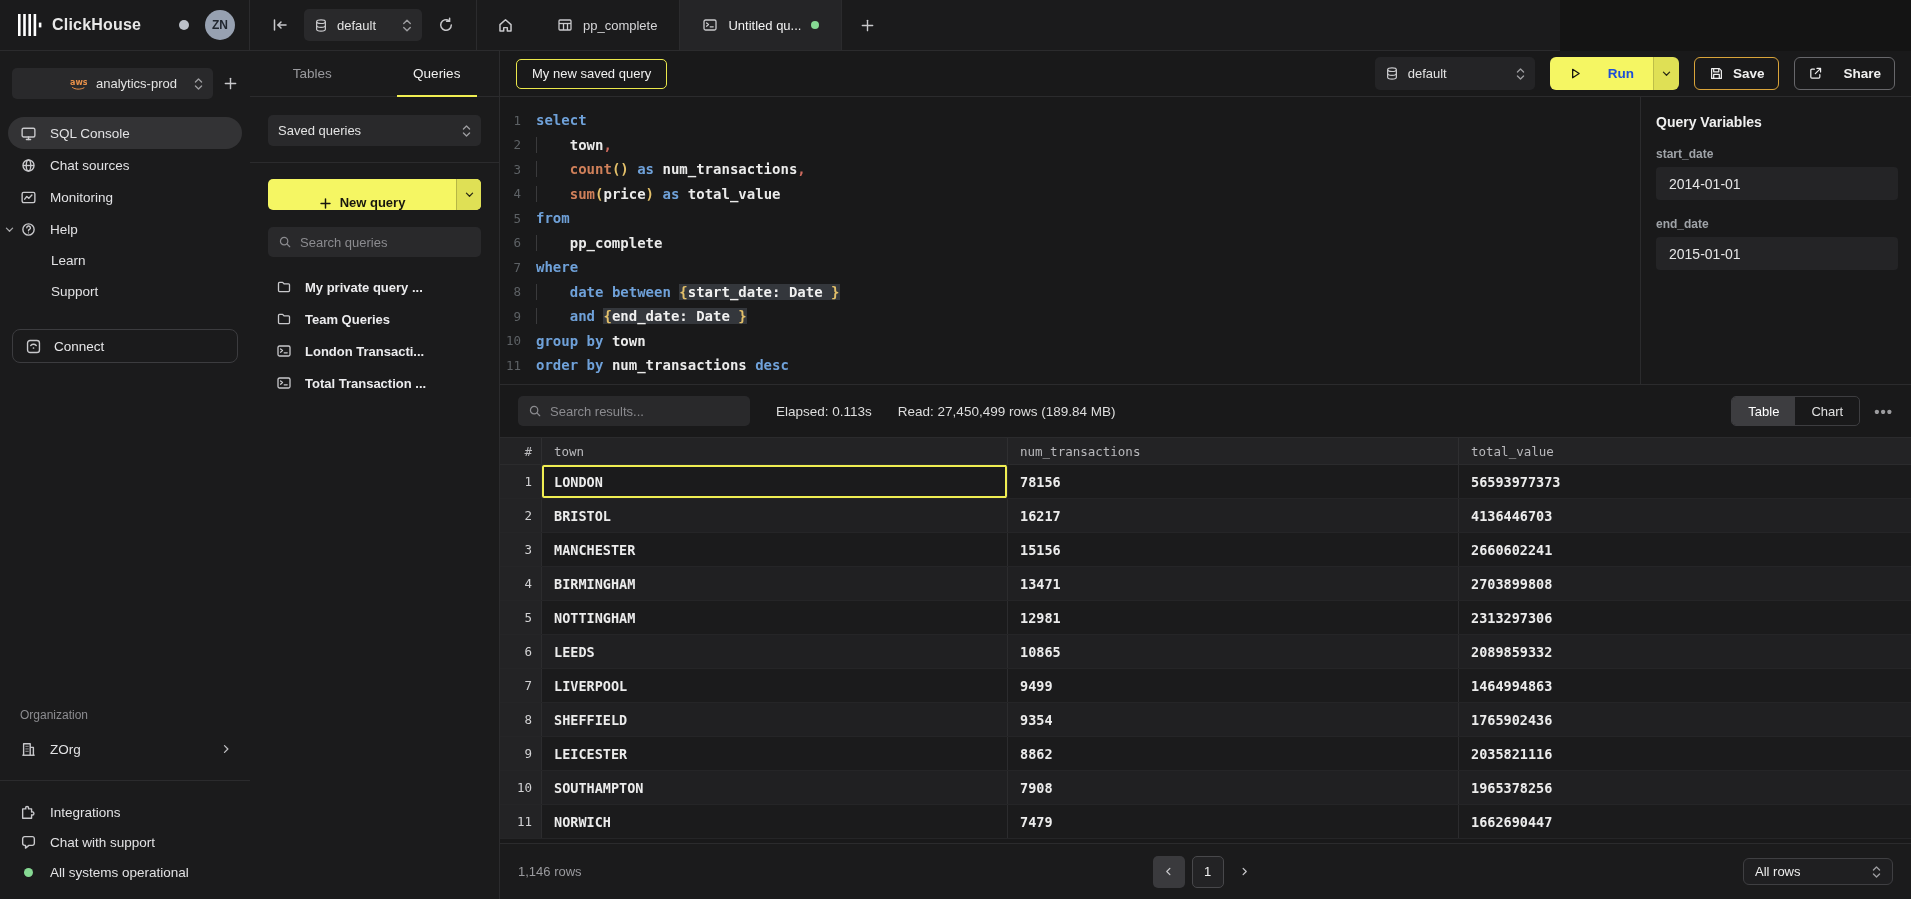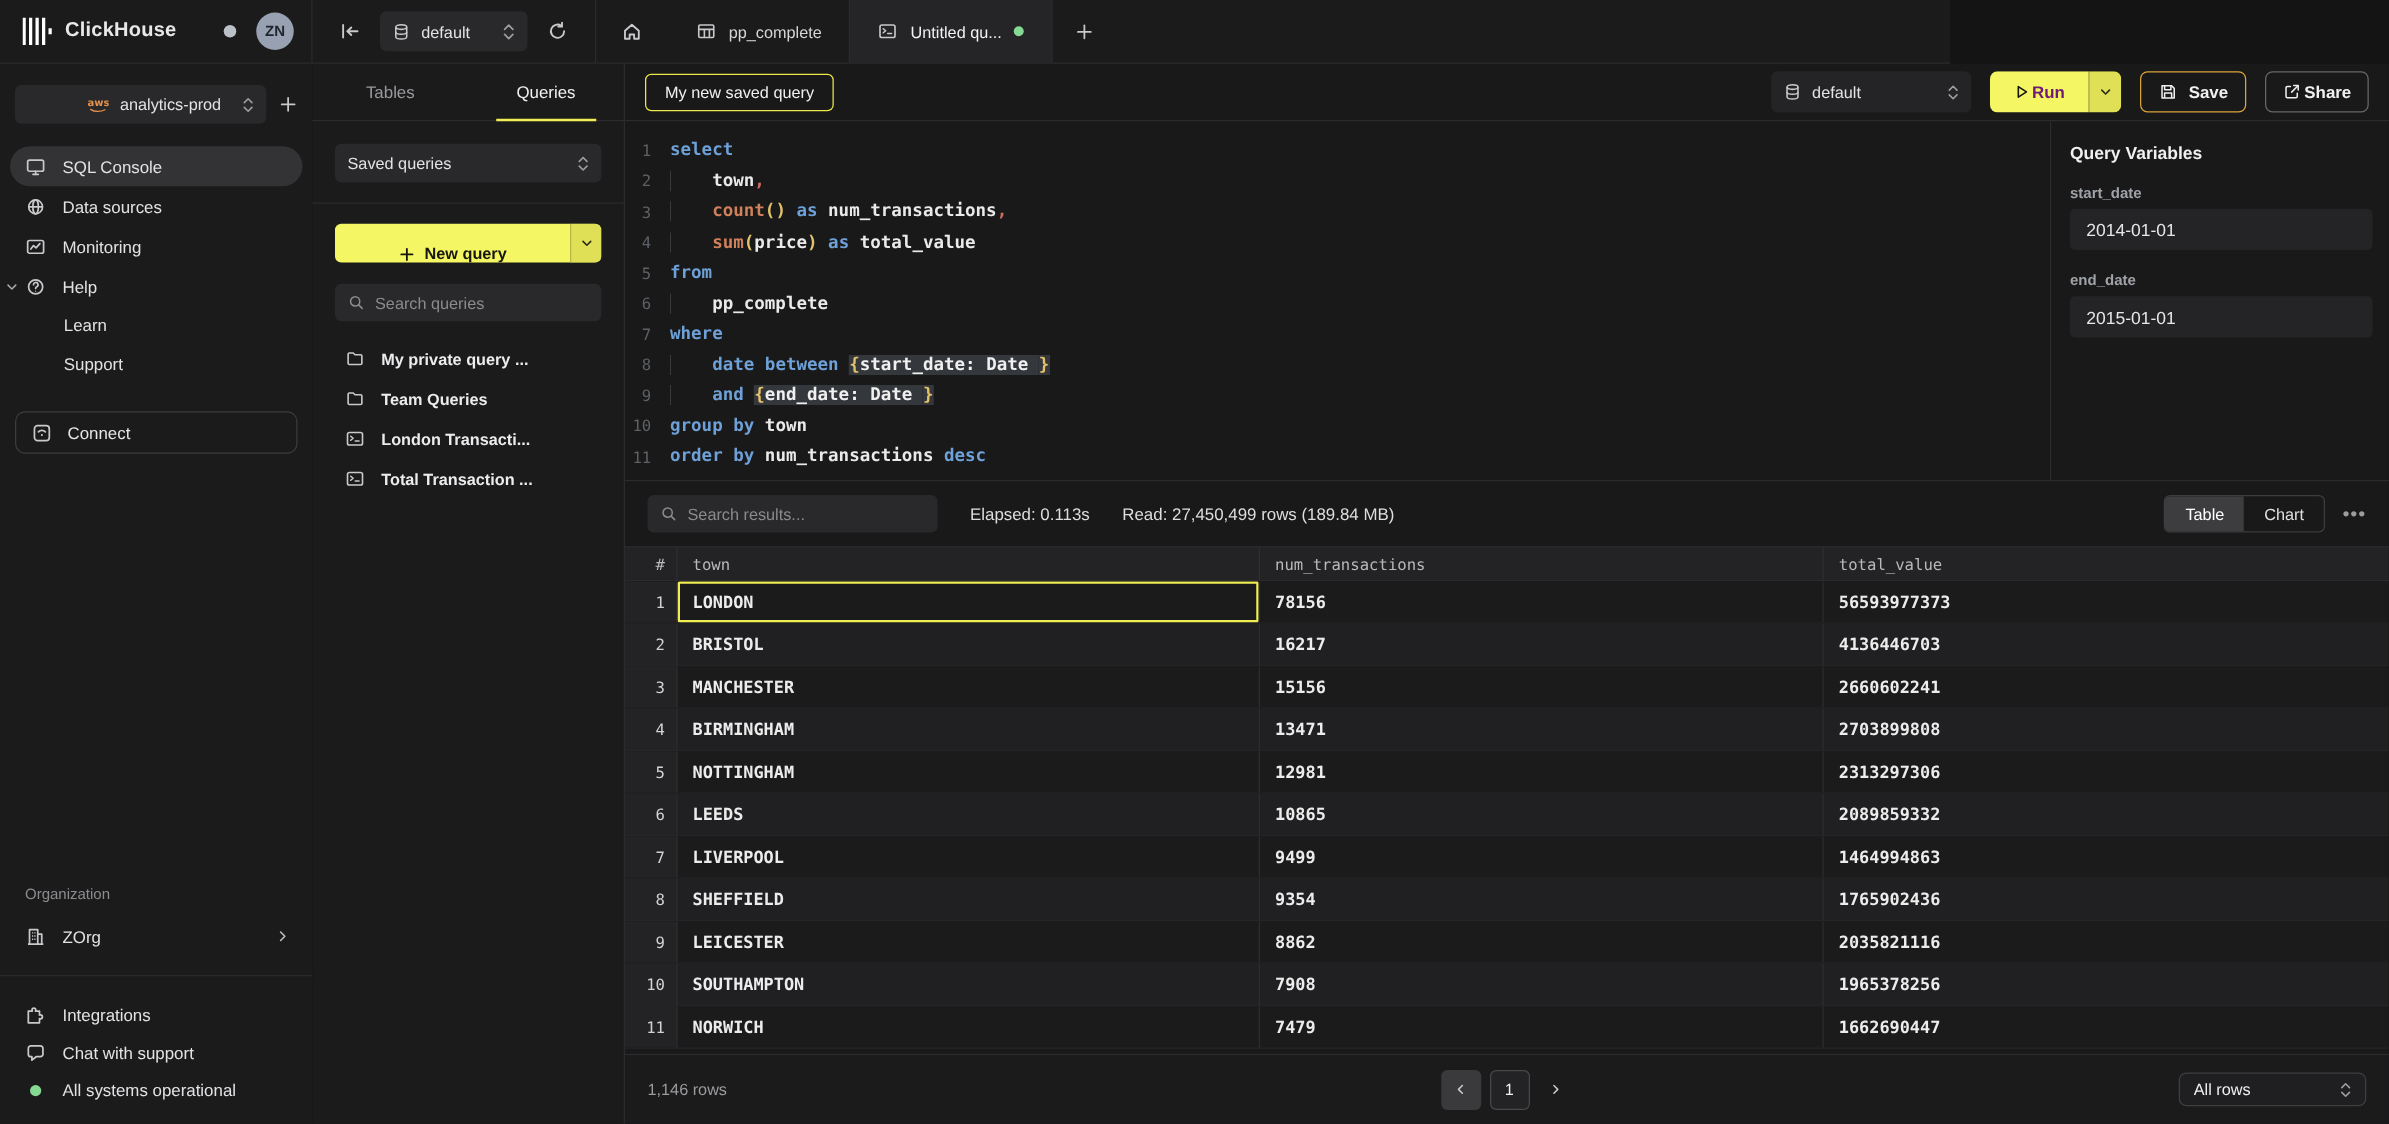--- a/index.html
+++ b/index.html
@@ -93,29 +93,29 @@
   
   .main{position:absolute;left:500px;top:51px;right:0;bottom:0;background:var(--chrome2);
     display:flex;flex-direction:column;}
   .main-header{height:46px;flex:none;display:flex;align-items:center;padding:0 16px;border-bottom:1px solid var(--line);}
   .savedq-tab{height:30px;border:1px solid var(--yellow-border);border-radius:5px;background:none;
     color:#f0f0f0;font-size:13px;padding:0 15px;display:flex;align-items:center;cursor:pointer;
     font-family:"Liberation Sans",sans-serif;}
   .mh-right{margin-left:auto;display:flex;align-items:center;gap:15px;}
   .mh-db{width:160px;height:33px;background:var(--input2);}
   .runbtn{display:flex;align-items:stretch;height:33px;border-radius:6px;overflow:hidden;cursor:pointer;}
-  .run-main{background:var(--yellow);display:flex;align-items:center;gap:2px;padding:0 19px;color:#701a75;
+  .run-main{background:var(--yellow);display:flex;align-items:center;gap:26px;padding:0 19px;color:#1d4ed8;
     font-size:13.5px;font-weight:700;}
   .run-chev{width:26px;background:var(--yellow2);border-left:1px solid rgba(0,0,0,.15);display:flex;
     align-items:center;justify-content:center;color:#2a2a15;}
   .savebtn{height:33px;border:1.5px solid var(--save-border);border-radius:6px;background:none;color:#f0f0f0;
     font-size:13.5px;font-weight:600;display:flex;align-items:center;gap:9px;padding:0 14px;cursor:pointer;
     font-family:"Liberation Sans",sans-serif;}
   .sharebtn{height:33px;border:1px solid #67676b;border-radius:6px;background:none;color:#f0f0f0;
-    font-size:13.5px;font-weight:600;display:flex;align-items:center;gap:2px;padding:0 13px;cursor:pointer;
+    font-size:13.5px;font-weight:600;display:flex;align-items:center;gap:20px;padding:0 13px;cursor:pointer;
     font-family:"Liberation Sans",sans-serif;}
 
   .workspace-row{height:288px;flex:none;display:flex;border-bottom:1px solid var(--line);}
   .editor{flex:1;padding-top:11px;overflow:hidden;cursor:text;}
   .code-line{display:flex;height:24.5px;align-items:center;font-family:"DejaVu Sans Mono",monospace;}
   .ln{width:36px;flex:none;text-align:right;padding-right:15px;color:#5d6165;font-size:12.5px;}
   .lt{white-space:pre;font-size:14px;font-weight:600;color:#e9e9e9;}
   .tk-kw{color:#6fa1d9;} .tk-fn{color:#d0805a;} .tk-pa{color:#e3c06a;} .tk-pu{color:#cf6b5f;}
   .tk-id{color:#eaeaea;} .tk-sp{}
   .tk-vr{color:#f0f0f0;background:#34373c;} .tk-pv{color:#e3c06a;background:#34373c;}
@@ -307,21 +307,21 @@
       <span>SQL Console</span>
     </div>
     <div class="nav-item">
       <span class="icon">
         <svg width="17" height="17" viewBox="0 0 16 16" fill="none" stroke="currentColor" stroke-width="1.3">
             <circle cx="8" cy="8" r="5.2"></circle>
             <ellipse cx="8" cy="8" rx="2.1" ry="5.2"></ellipse>
             <path d="M2.8 8h10.4"></path>
           </svg>
       </span>
-      <span>Data sources</span>
+      <span>Chat sources</span>
     </div>
     <div class="nav-item">
       <span class="icon">
         <svg width="17" height="17" viewBox="0 0 16 16" fill="none" stroke="currentColor" stroke-width="1.3" stroke-linecap="round" stroke-linejoin="round">
             <rect x="2" y="3.2" width="12" height="9.6" rx="1.4"></rect>
             <path d="M4.4 9.6l2-2.6 1.9 1.8 2.9-3.2"></path>
           </svg>
       </span>
       <span>Monitoring</span>
     </div>

